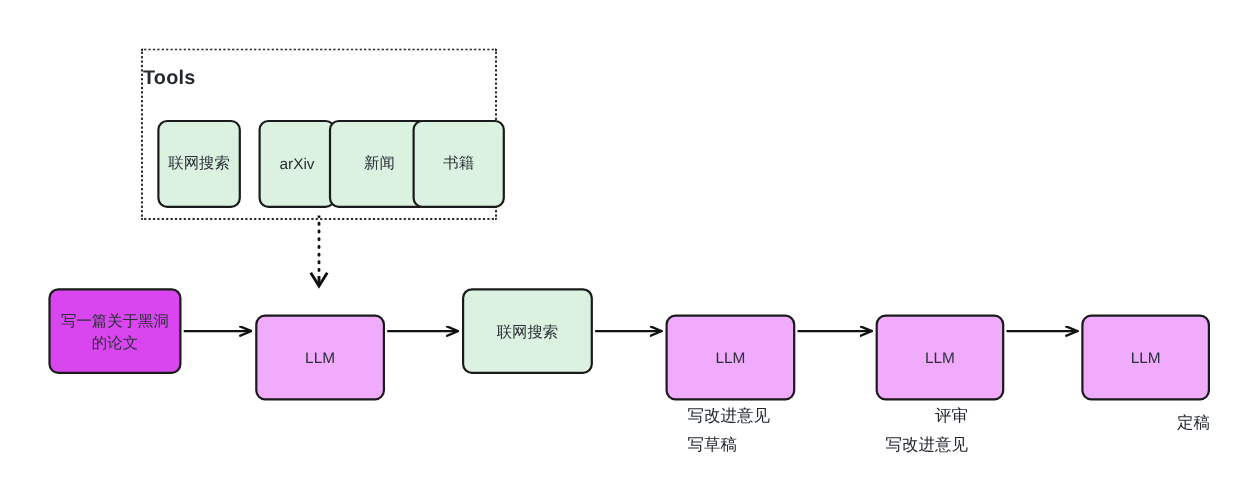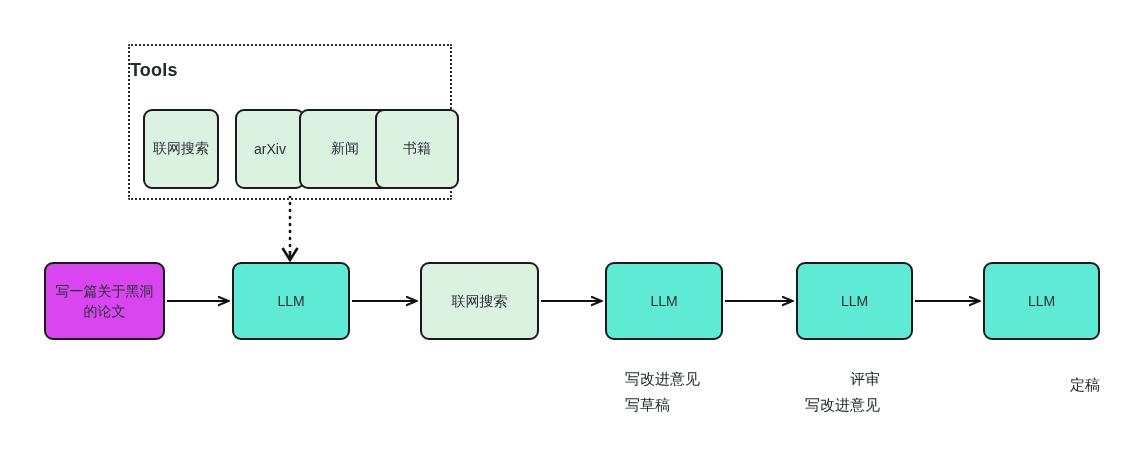--- a/index.html
+++ b/index.html
@@ -85,21 +85,21 @@
     display: flex;
     align-items: center;
     justify-content: center;
     text-align: center;
     font-size: 14px;
     line-height: 1.45;
     color: #2b2f38;
     padding: 0 6px;
   }
   .node.pink  { background: #d946ef; }
-  .node.blue  { background: #5eead4; }
+  .node.blue  { background: #f0abfc; margin-top: 24px; }
   .node.green { background: #dcf2e0; }
 
   .node-0 { left: 44px;  width: 121px; }
   .node-1 { left: 232px; width: 118px; }
   .node-2 { left: 420px; width: 119px; }
   .node-3 { left: 605px; width: 118px; }
   .node-4 { left: 796px; width: 117px; }
   .node-5 { left: 983px; width: 117px; }
 
   

